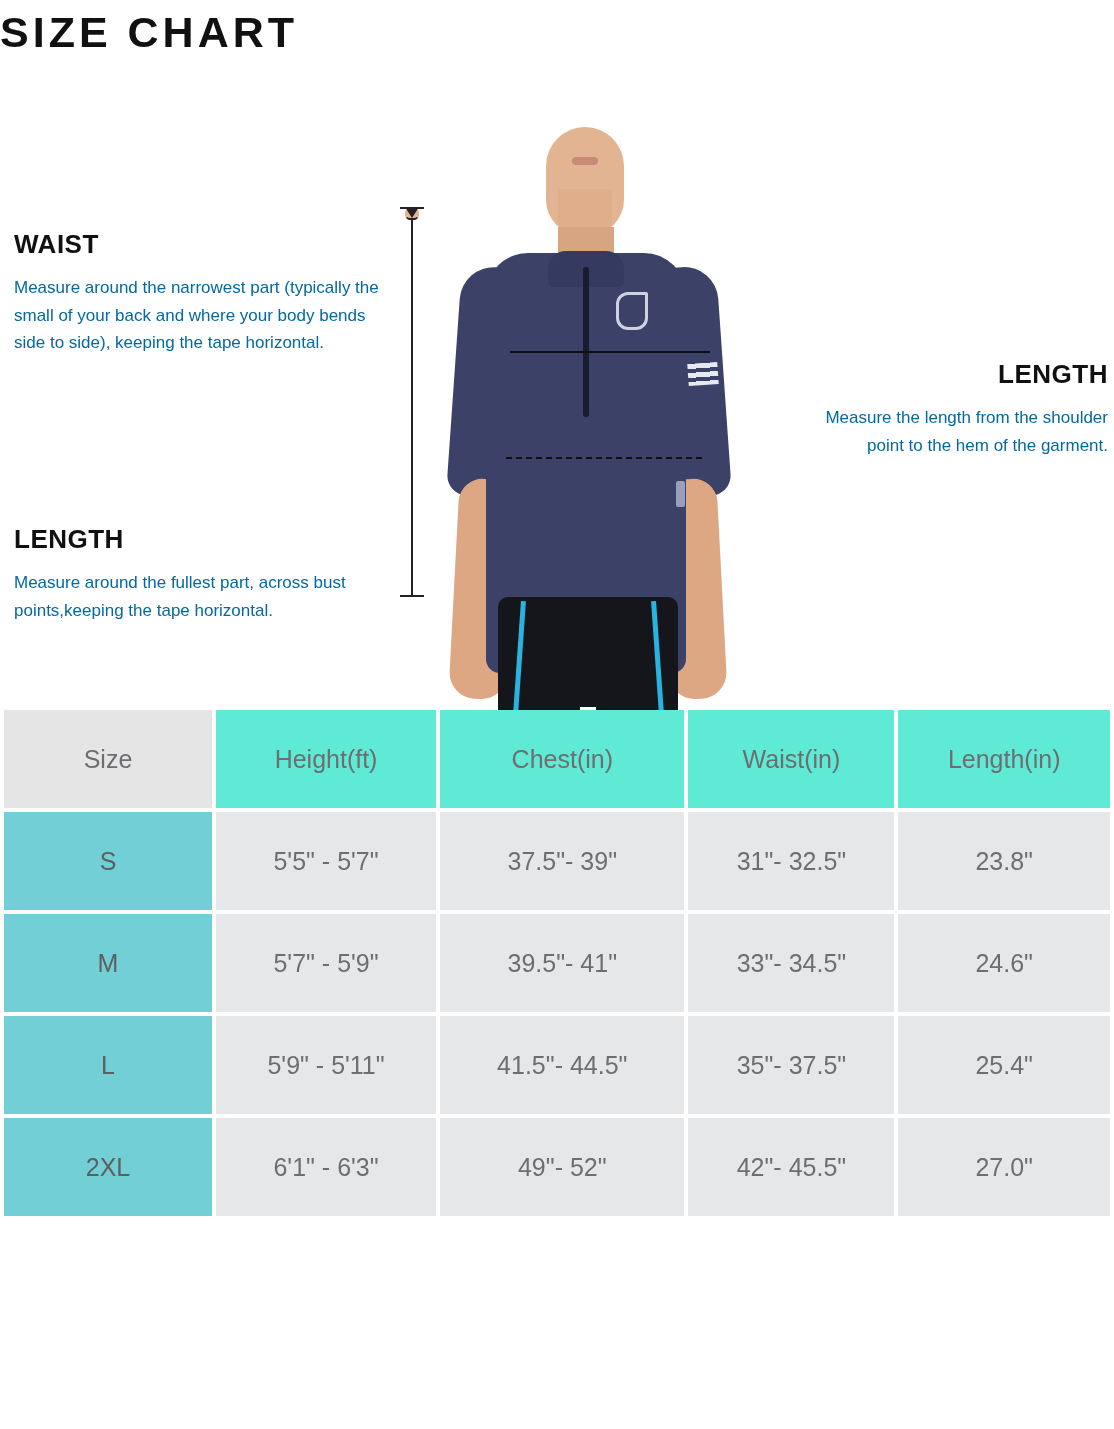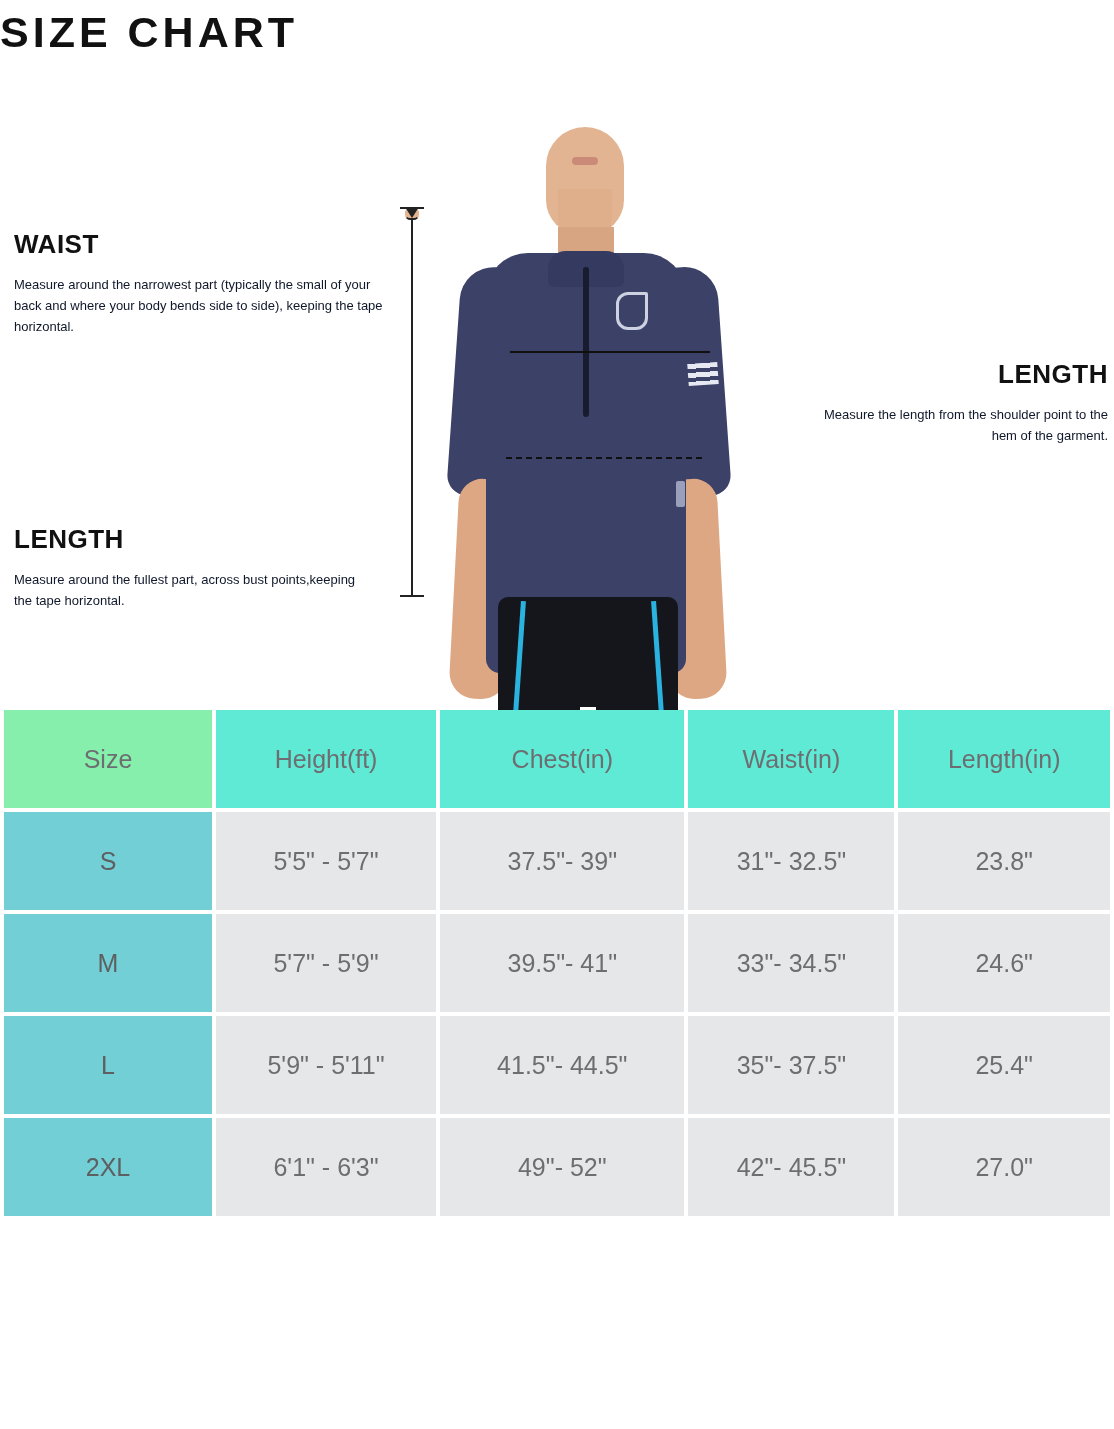--- a/index.html
+++ b/index.html
@@ -37,23 +37,23 @@
   }
   .block h2 {
     margin: 12px 0 14px 0;
     font-size: 26px;
     font-weight: bold;
     letter-spacing: 0.5px;
     color: #111;
   }
   .block p {
     margin: 0;
-    font-size: 13px;
+    font-size: 17px;
     line-height: 1.62;
-    color: #0f172a;
+    color: #0369a1;
   }
 
   .waist-block { left: 14px; top: 160px; width: 380px; }
   .chest-block { left: 14px; top: 455px; width: 360px; }
   .length-block { right: 6px; top: 290px; width: 300px; text-align: right; }
 
   
   .arrow {
     position: absolute;
     left: 400px;
@@ -284,21 +284,21 @@
   }
   .table th, .table td {
     height: 96px;
     text-align: center;
     vertical-align: middle;
     font-weight: normal;
     font-size: 25px;
     color: #6d6e71;
   }
   .table th.size-head {
-    background: #86efac;
+    background: #e5e5e5;
     width: 206px;
   }
   .table th.col-head {
     background: #5eead4;
   }
   .table td.size-cell {
     background: #72cfd5;
     color: #5d5f61;
   }
   .table td.val-cell {

